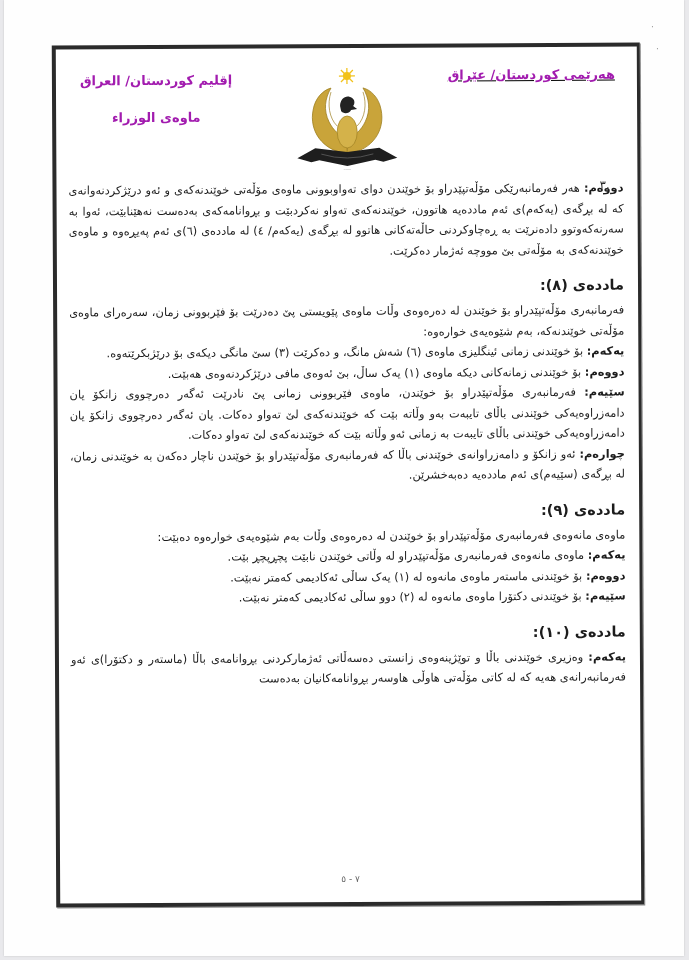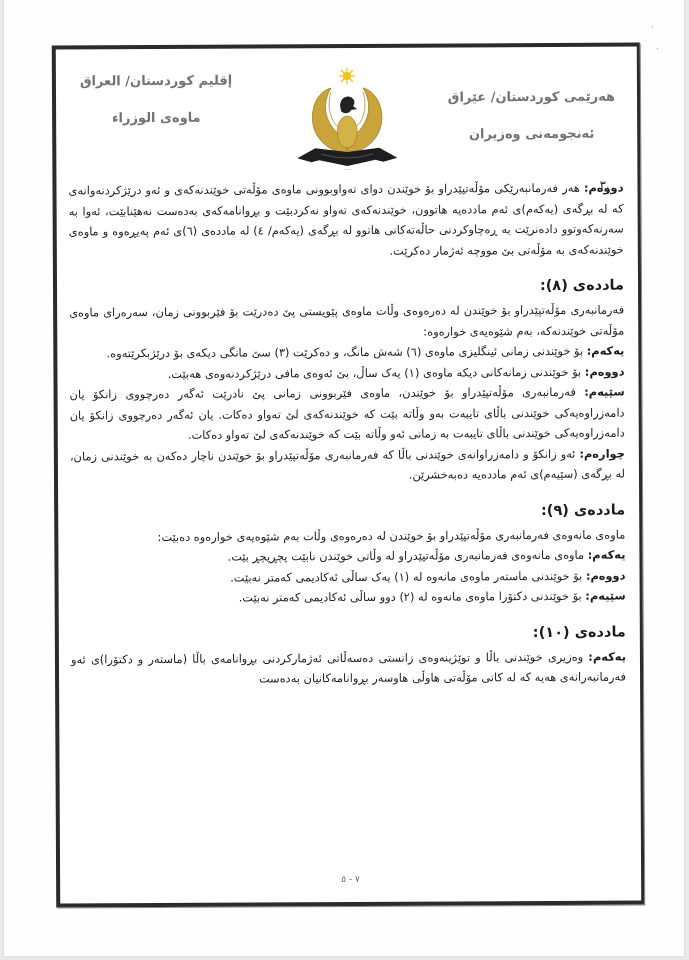--- a/index.html
+++ b/index.html
@@ -13,23 +13,23 @@
   }
   .frame {
     position:absolute; left:50px; top:44px; width:588px; height:862px;
     border:4px solid #2b2b2b; border-right-width:3px; box-sizing:border-box;
     transform:rotate(-0.3deg);
     box-shadow:1px 1px 0 #8a8a8a;
     background:#fff;
   }
   .dot { position:absolute; color:#999; font-size:9px; }
   .header { position:absolute; top:18px; left:0; right:0; height:110px; }
-  .hdr-right { position:absolute; right:22px; top:24px; text-align:center; direction:rtl; }
+  .hdr-right { position:absolute; right:22px; top:2px; text-align:right; direction:rtl;text-decoration:underline; }
   .hdr-left { position:absolute; left:24px; top:6px; text-align:center; direction:rtl; }
-  .hdr-line { font-size:13px; font-weight:bold; color:#737373; margin-bottom:22px; white-space:nowrap; }
+  .hdr-line { font-size:13px; font-weight:bold; color:#a21caf; margin-bottom:22px; white-space:nowrap; }
   .emblem { position:absolute; left:50%; top:0; margin-left:-56px; width:112px; height:108px; }
   .body {
     position:absolute; top:128px; left:12px; right:14px;
     direction:rtl; text-align:justify; color:#1c1c1c;
     font-size:11.4px; line-height:20.5px;
   }
   .p { margin:0; }
   .num-item { padding-right:36px; position:relative; }
   .num-item .n { position:absolute; right:14px; top:0; }
   .article { font-weight:bold; font-size:14.5px; margin:14px 0 4px 0; line-height:22px; }
@@ -44,21 +44,20 @@
 
 <div class="sheet">
   <span class="dot" style="left:647px;top:22px;">·</span>
   <span class="dot" style="left:652px;top:44px;">·</span>
 
   <div class="frame">
 
     <div class="header">
       <div class="hdr-right">
         <div class="hdr-line">هەرێمی کوردستان/ عێراق</div>
-        <div class="hdr-line">ئەنجومەنی وەزیران</div>
       </div>
 
       <div class="emblem">
         <svg width="112" height="108" viewBox="0 0 112 108">
 
           <g transform="translate(56,10)">
             <circle r="4" fill="#f2c21b"></circle>
             <g stroke="#f2c21b" stroke-width="1.3">
               <line x1="0" y1="-8" x2="0" y2="8"></line>
               <line x1="-8" y1="0" x2="8" y2="0"></line>

